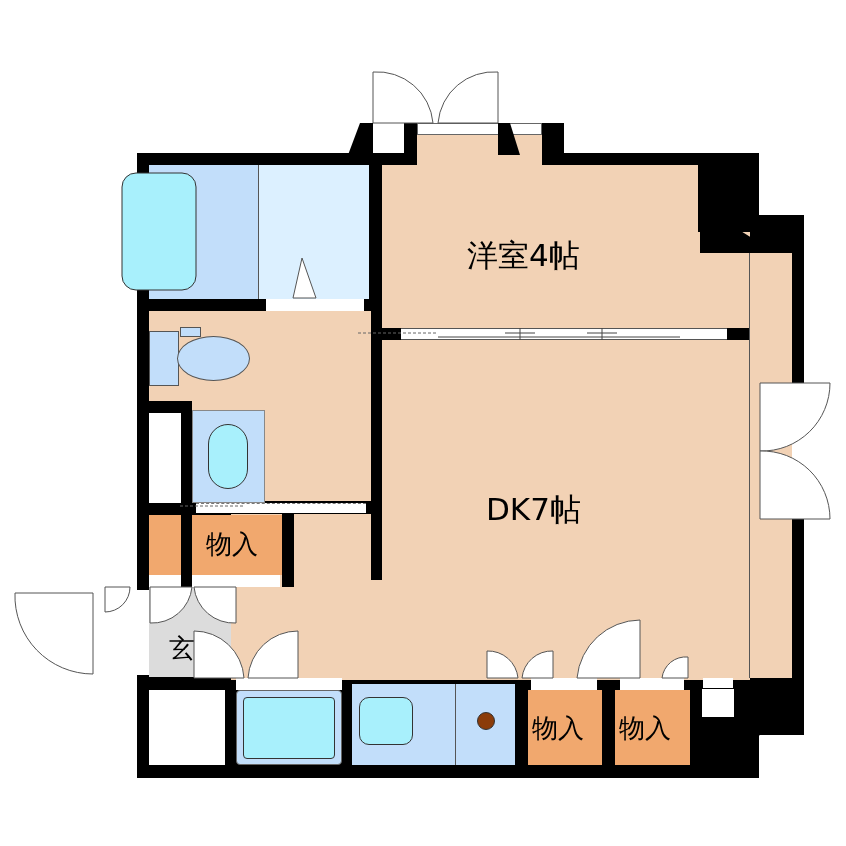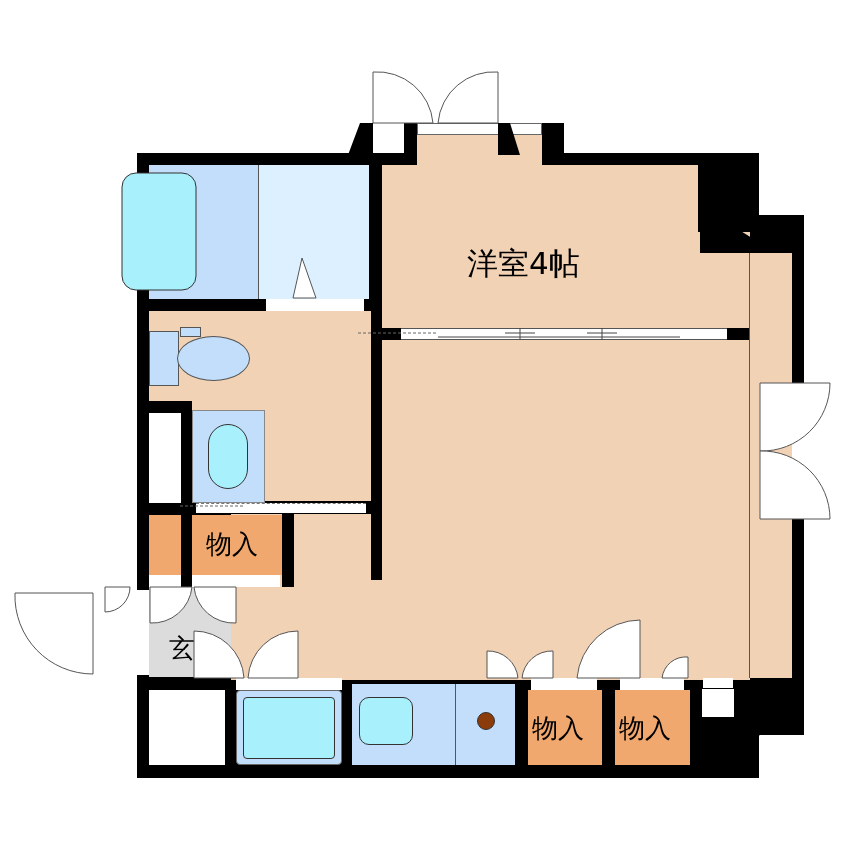--- a/index.html
+++ b/index.html
@@ -90,21 +90,22 @@
 
   <div class="abs white" style="left:748px;top:383px;width:12px;height:136px;"></div>
 
   <div class="abs white" style="left:373px;top:123px;width:125px;height:12px;border:1px solid #666;"></div>
 
   <div class="abs white" style="left:357px;top:328px;width:326px;height:12px;border-top:1px solid #555;border-bottom:1px solid #555;"></div>
 
   <div class="abs wall" style="left:327px;top:340px;width:11px;height:240px;"></div>
   <div class="abs wall" style="left:238px;top:513px;width:12px;height:74px;"></div>
 
-  <span class="label" style="left:467px;top:248px;font-size:31px;">洋室4帖</span>
+  <span class="label" style="left:467px;top:240px;font-size:31px;">洋室4帖</span>
+  <span class="label" style="left:486px;top:494px;font-size:31px;">DK7帖</span>
 
   <svg class="overlay" width="846" height="846">
 
     <polygon points="715,153 715,215 760,243 760,253 700,253 700,153" fill="#000"></polygon>
     <polygon points="760,735 715,765 715,778 700,778 700,735" fill="#000"></polygon>
     <polygon points="348,155 360,123 373,123 373,155" fill="#000"></polygon>
     <polygon points="498,123 510,123 520,155 498,155" fill="#000"></polygon>
 
     <rect x="122" y="173" width="74" height="117" rx="14" fill="#a8f0fc" stroke="#333" stroke-width="1"></rect>
 

